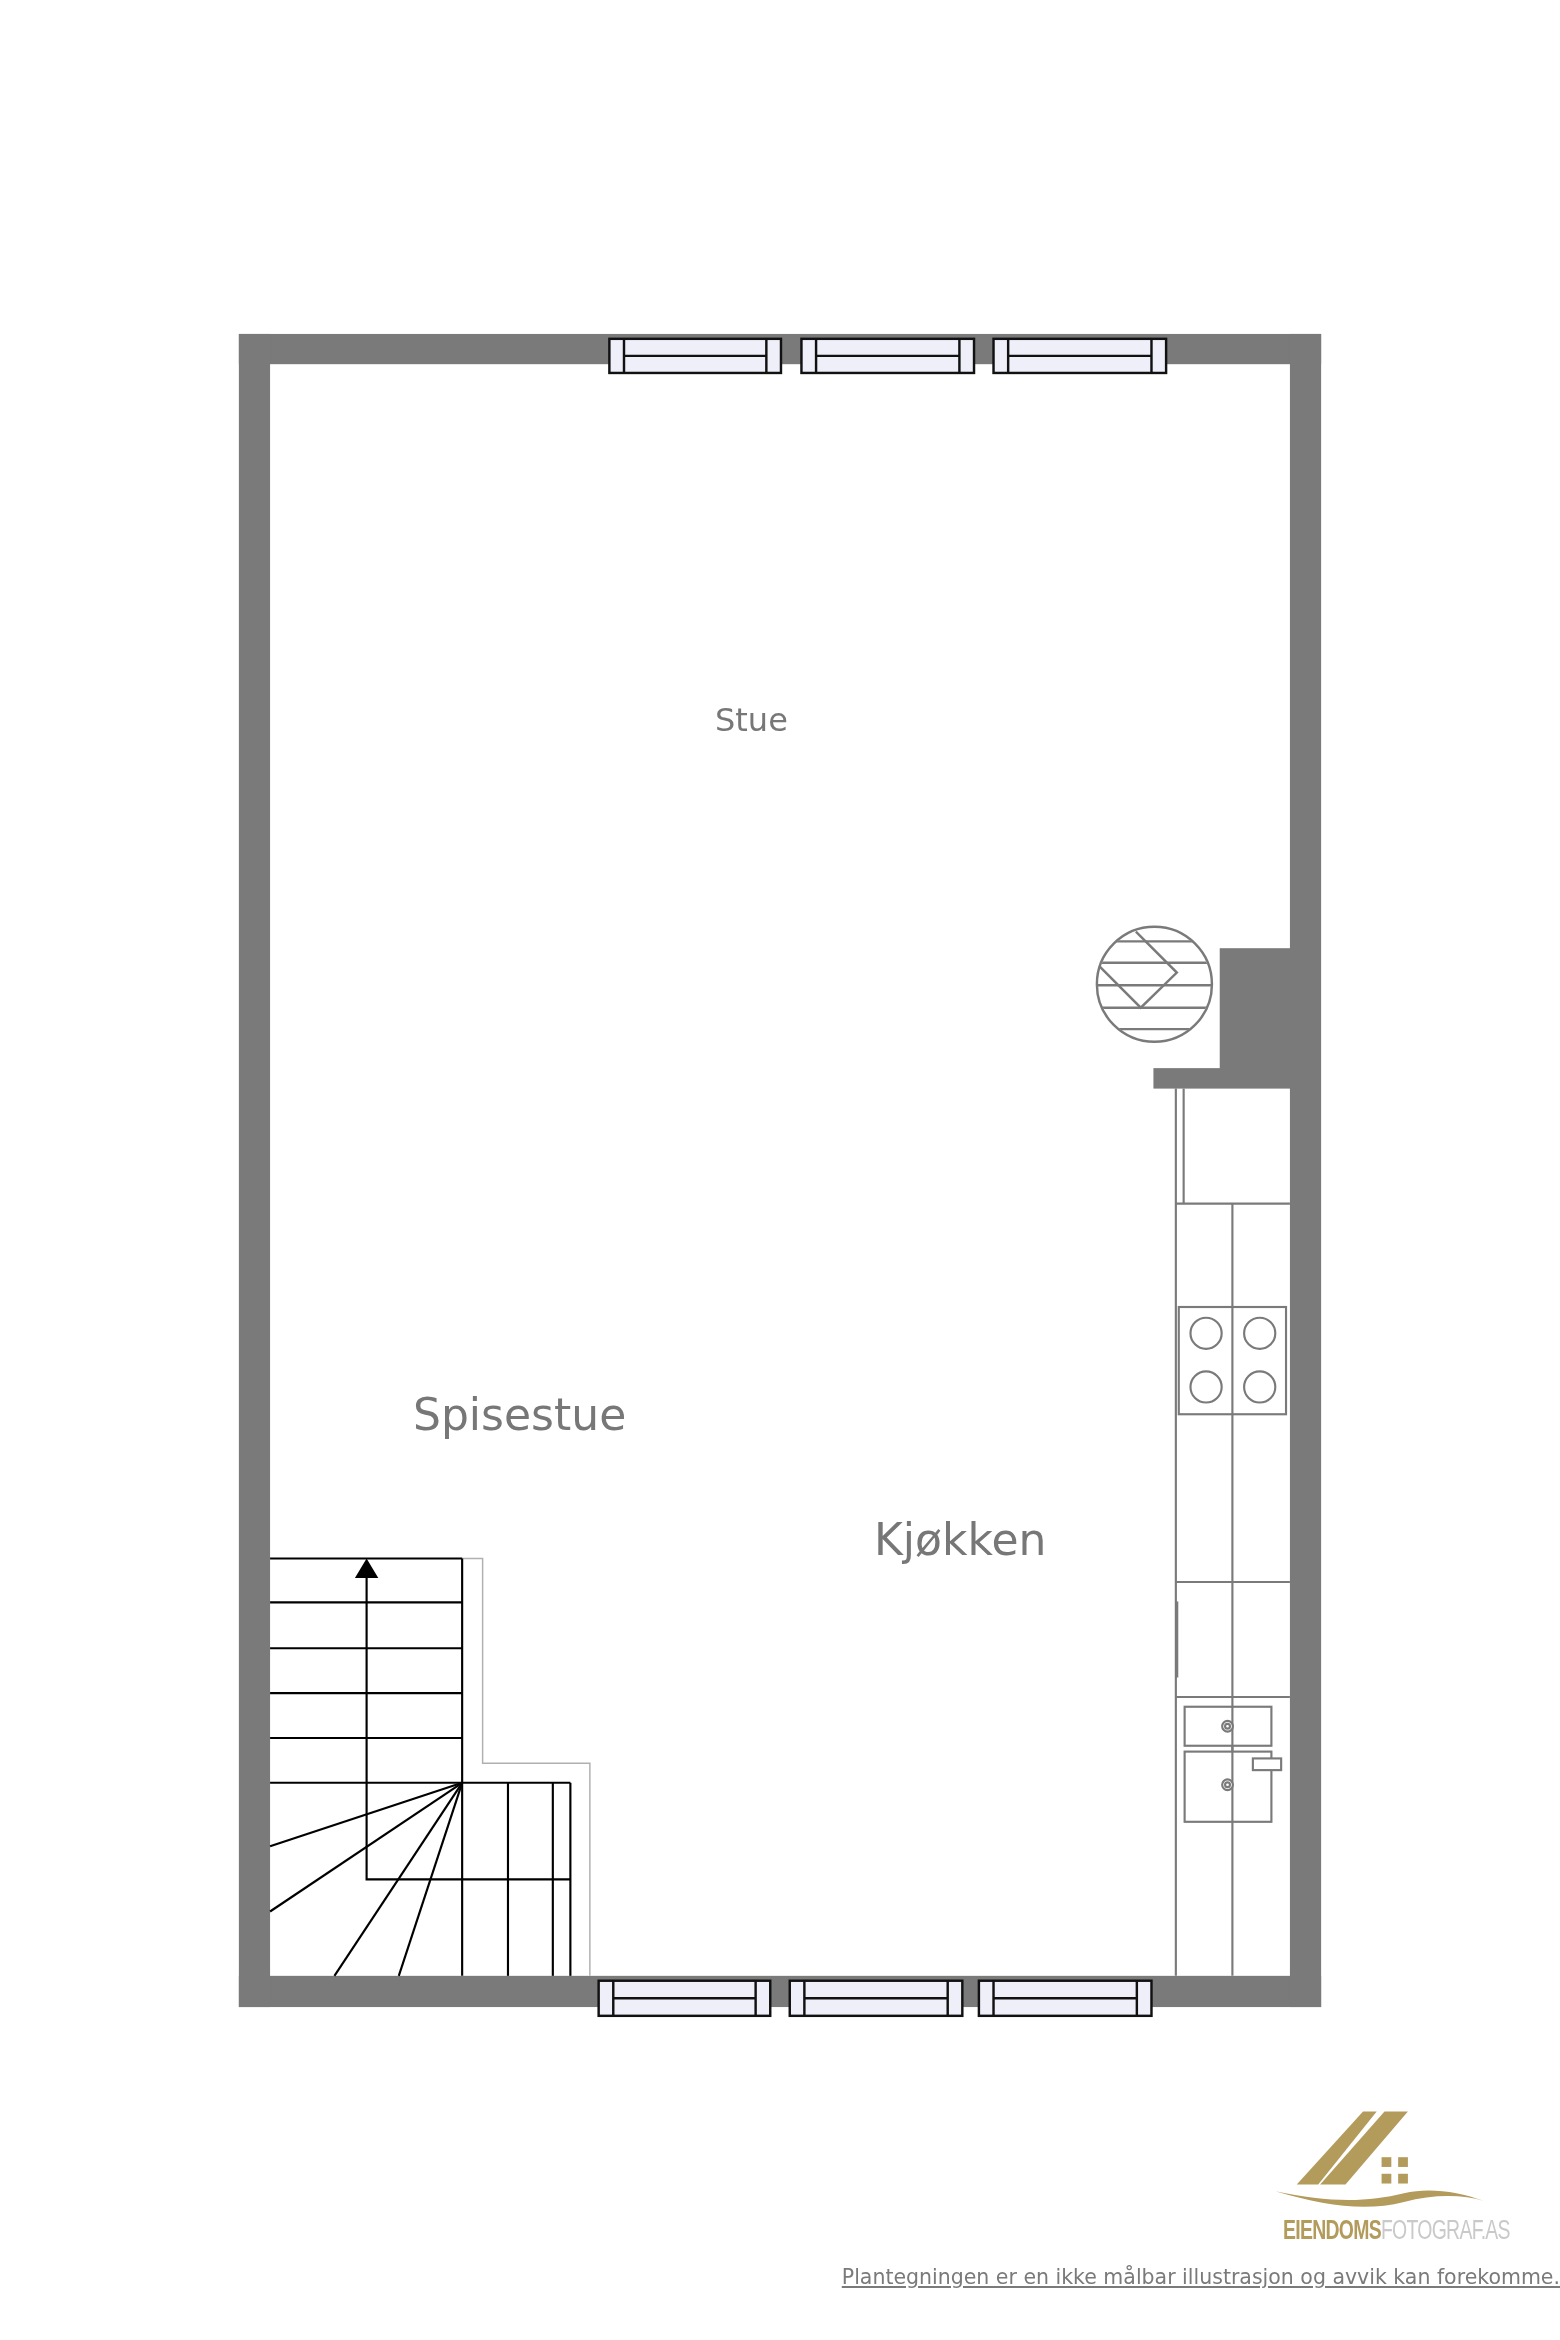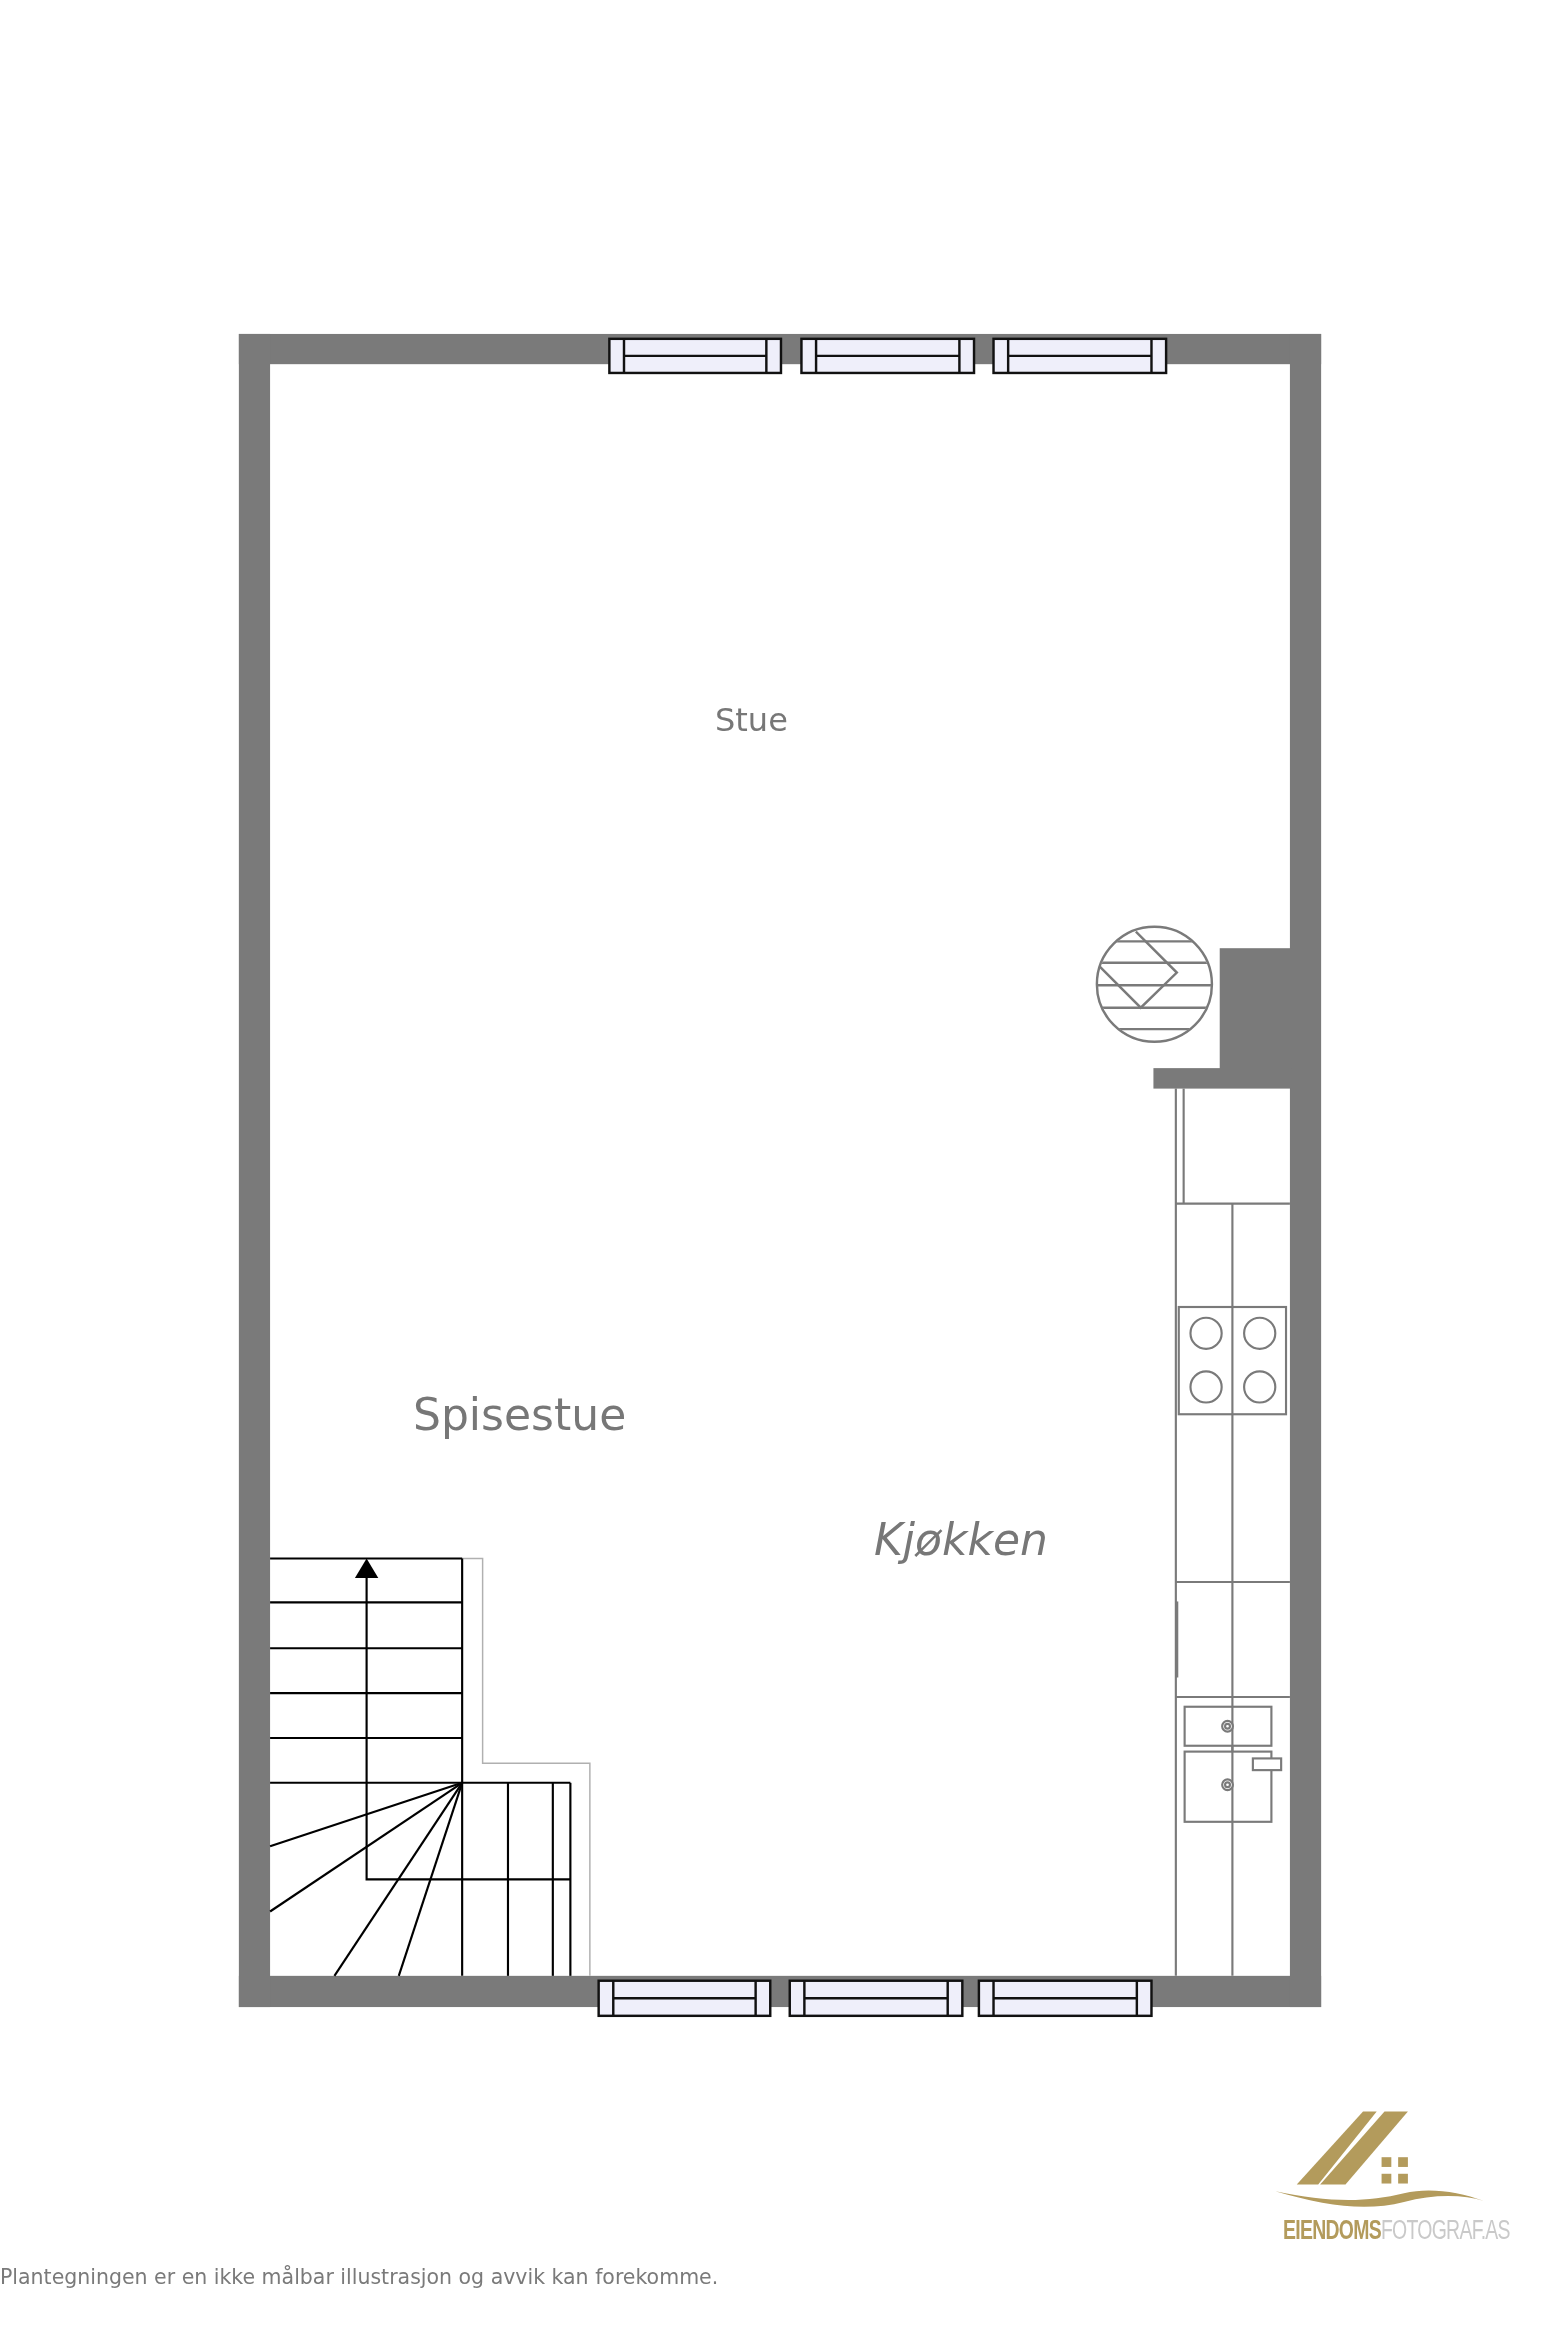--- a/index.html
+++ b/index.html
@@ -1,19 +1,19 @@
 <!DOCTYPE html>
 <html><head>
 <meta charset="utf-8">
 <style>
   html, body { margin: 0; padding: 0; background: #ffffff; }
   body { width: 1560px; height: 2341px; position: relative; overflow: hidden; font-family: "DejaVu Sans", sans-serif; }
   #plan { position: absolute; left: 0; top: 0; width: 1560px; height: 2341px; }
   .room-label { position: absolute; color: #777777; font-family: "DejaVu Sans", sans-serif; white-space: nowrap; line-height: 1; }
-  .disclaimer { position: absolute; left: 0; width: 1560px; text-align: left; top: 2265px; color: #7a7a7a; font-size: 20.5px; font-family: "DejaVu Sans", sans-serif; }
+  .disclaimer { position: absolute; left: 0; width: 1560px; text-align: right; top: 2265px; color: #7a7a7a; font-size: 20.5px; font-family: "DejaVu Sans", sans-serif; text-decoration: underline; }
   .logo-text { position: absolute; left: 1283px; top: 2217px; font-family: "Liberation Sans", sans-serif; font-size: 27px; letter-spacing: -1px; transform: scaleX(0.72); transform-origin: left top; white-space: nowrap; line-height: 1; }
   .logo-text .a { color: #b39b5c; font-weight: bold; }
   .logo-text .b { color: #c9c9c9; font-weight: normal; }
 </style>
 </head>
 <body>
 
 <svg id="plan" viewBox="0 0 1600 2400" xmlns="http://www.w3.org/2000/svg">
 
   <g fill="#7a7a7a">
@@ -143,18 +143,18 @@
     <rect x="1417" y="2212" width="10" height="10"></rect>
     <rect x="1434" y="2212" width="10" height="10"></rect>
     <rect x="1417" y="2229" width="10" height="10"></rect>
     <rect x="1434" y="2229" width="10" height="10"></rect>
     <path d="M1308,2247 C1360,2262 1400,2268 1440,2258 C1470,2250 1500,2250 1522,2257 C1495,2247 1465,2243 1440,2249 C1400,2259 1360,2258 1308,2247 Z"></path>
   </g>
 </svg>
 
 <div class="room-label" style="left:715px; top:704px; font-size:32px;">Stue</div>
 <div class="room-label" style="left:413px; top:1393px; font-size:44px;">Spisestue</div>
-<div class="room-label" style="left:874px; top:1518px; font-size:44px;font-style:italic;">Kjøkken</div>
+<div class="room-label" style="left:874px; top:1518px; font-size:44px;">Kjøkken</div>
 
 <div class="logo-text"><span class="a">EIENDOMS</span><span class="b">FOTOGRAF.AS</span></div>
 
 <div class="disclaimer">Plantegningen er en ikke målbar illustrasjon og avvik kan forekomme.</div>
 
 
 </body></html>

